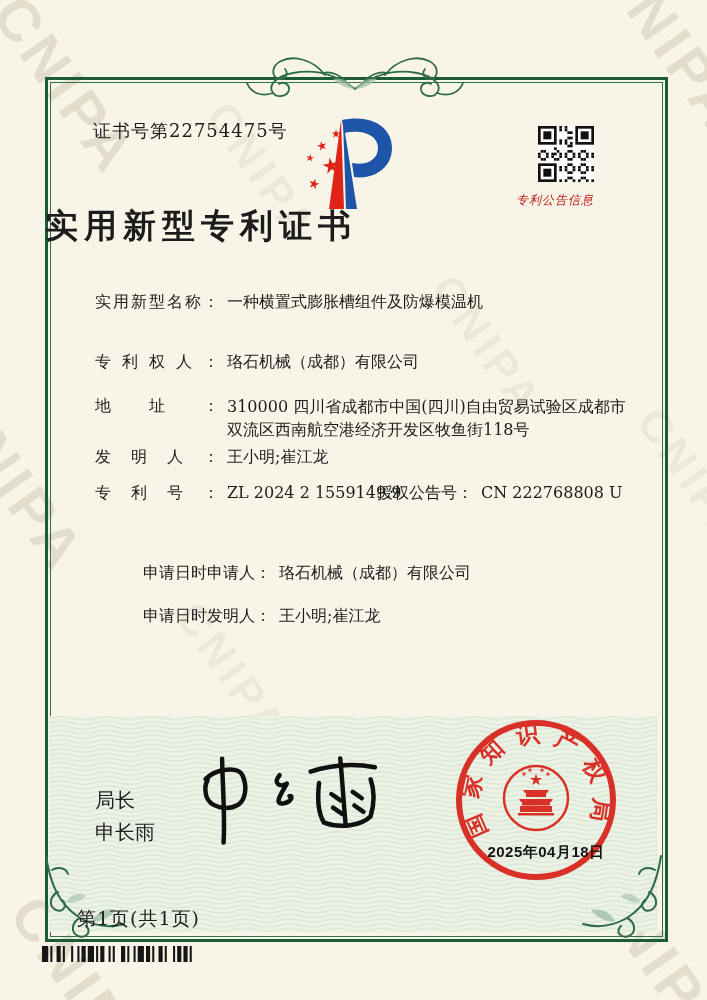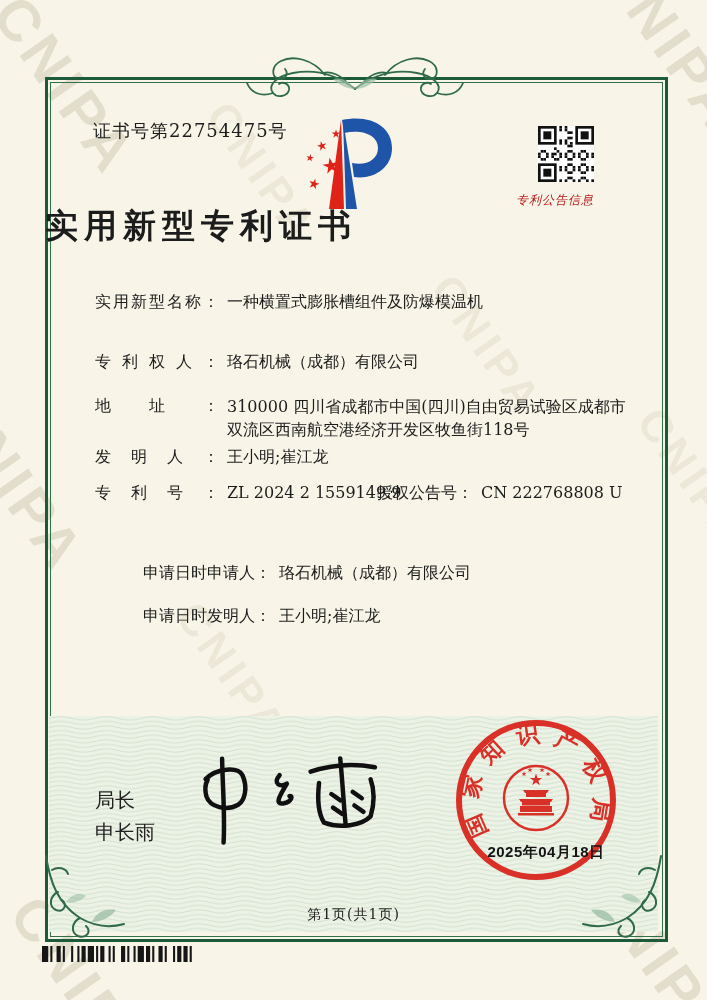--- a/index.html
+++ b/index.html
@@ -35,22 +35,22 @@
   .rcol{position:absolute;left:282px;top:0;white-space:nowrap;}
   .rcol .rlabel{margin-right:8px;}
   .statement{position:absolute;left:69px;top:676px;width:570px;text-align:center;font-size:13px;
       font-style:italic;line-height:23px;z-index:4;color:#222;}
   .director{position:absolute;left:95px;top:784px;font-family:Liberation Sans, sans-serif;
       font-size:20px;line-height:32px;z-index:4;color:#222;}
   .signature{position:absolute;left:195px;top:750px;z-index:4;}
   .seal{position:absolute;left:450px;top:714px;z-index:5;opacity:.93;}
   .seal-date{position:absolute;left:468px;top:843px;width:156px;text-align:center;font-size:15px;
       font-weight:700;color:#141414;font-family:"Liberation Sans",sans-serif;letter-spacing:.5px;z-index:6;}
-  .page-info{position:absolute;left:45px;top:906px;width:617px;text-align:center;font-size:14px;
-      letter-spacing:1px;z-index:4;}
+  .page-info{position:absolute;left:45px;top:906px;width:617px;font-size:19px;
+      letter-spacing:1px;z-index:4;padding-left:32px;}
   .barcode{position:absolute;left:42px;top:946px;z-index:4;}
 </style>
 </head>
 <body>
 
 <div class="page">
 
   <div class="wm" style="left:65px;top:85px">CNIPA</div>
   <div class="wm" style="left:672px;top:42px">CNIPA</div>
   <div class="wm faint small" style="left:262px;top:172px">CNIPA</div>

